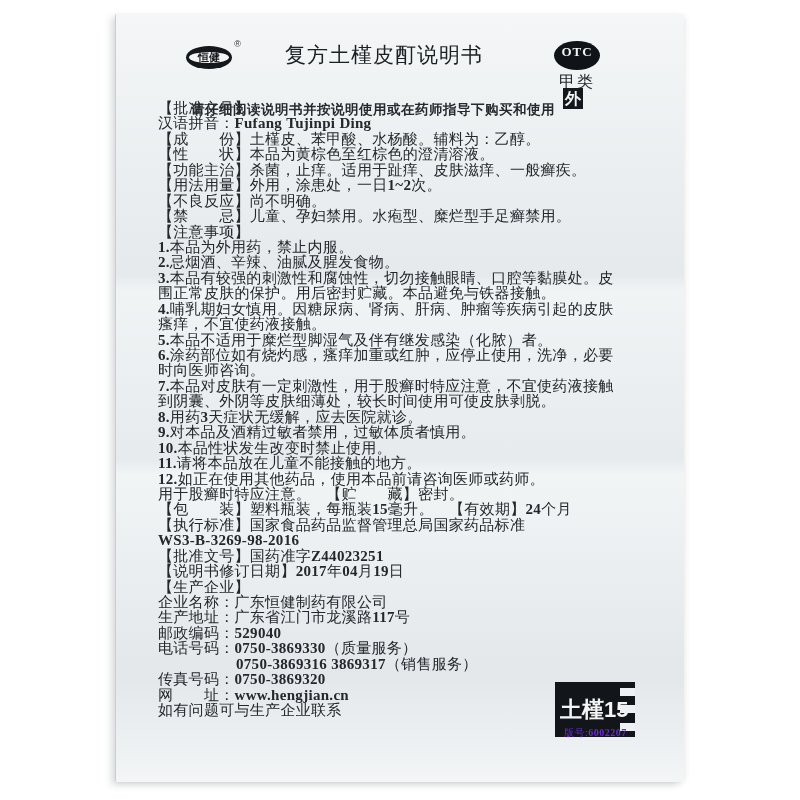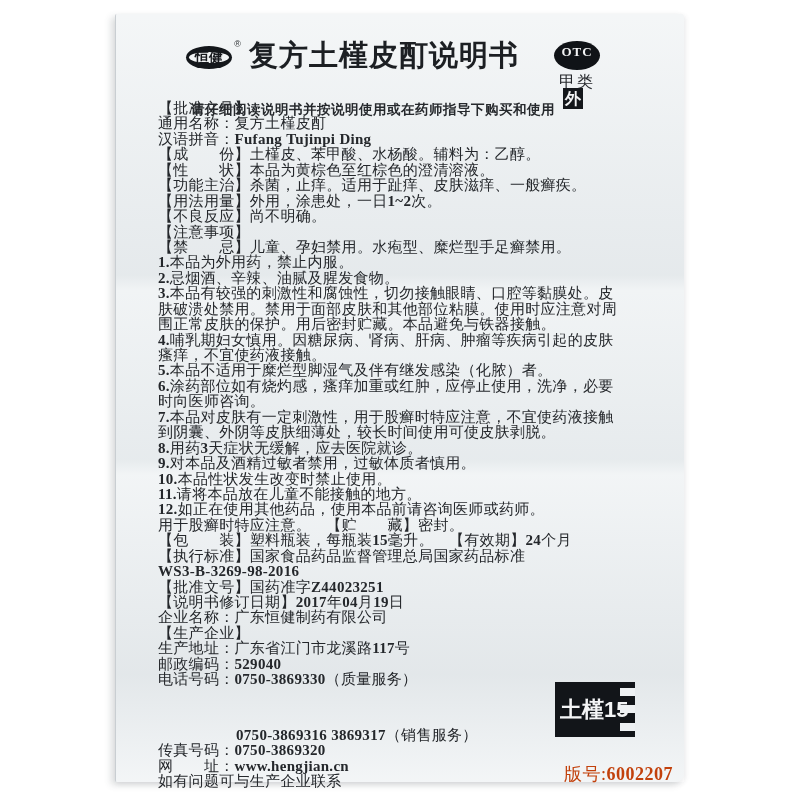--- a/index.html
+++ b/index.html
@@ -12,53 +12,53 @@
          background:linear-gradient(180deg,rgba(255,255,255,.45) 0%,rgba(120,130,140,.05) 34%,
                     rgba(255,255,255,.30) 36%,rgba(120,130,140,.04) 58%,
                     rgba(255,255,255,.35) 60%,rgba(120,130,140,.07) 86%,rgba(255,255,255,.4) 100%);}
   .ink{color:#24272b;}
   
   .logo{position:absolute;left:70px;top:32px;width:46px;height:23px;background:#14171b;
         border-radius:50%;}
   .logo .band{position:absolute;left:3px;right:3px;top:6px;height:11px;background:#f2f4f5;
         border-radius:50%;display:flex;align-items:center;justify-content:center;}
   .logo .band span{font-family:"Liberation Sans","DejaVu Sans",sans-serif;font-weight:bold;
-        font-size:14px;line-height:9px;color:#17191d;letter-spacing:0;}
+        font-size:11px;line-height:9px;color:#17191d;letter-spacing:0;}
   .logo .reg{position:absolute;right:-9px;top:-7px;font-size:9px;color:#2a2d31;
         font-family:"Liberation Sans",sans-serif;}
   .title{position:absolute;left:118px;top:24px;width:300px;text-align:center;
-        font-family:"Liberation Sans","DejaVu Sans",sans-serif;font-weight:bold;
-        font-size:29px;line-height:34px;letter-spacing:1px;color:#1c1f23;white-space:nowrap;}
+        font-family:"Liberation Sans","DejaVu Sans",sans-serif;font-weight:normal;
+        font-size:21px;line-height:34px;letter-spacing:1px;color:#1c1f23;white-space:nowrap;}
   .otc{position:absolute;left:433px;top:27px;width:56px;text-align:center;}
   .otc-oval{width:46px;height:29px;margin:0 auto;background:#101317;border-radius:50%;
         color:#f2f3f4;font-family:"Liberation Serif",serif;font-weight:bold;font-size:13px;
         line-height:21px;letter-spacing:1px;}
   .otc-class{margin-top:2px;font-size:16px;letter-spacing:2px;color:#24272b;}
   .subtitle{position:absolute;left:22px;top:87px;width:470px;text-align:center;
         font-family:"Liberation Sans","DejaVu Sans",sans-serif;font-weight:bold;
         font-size:13.5px;color:#26292d;letter-spacing:.5px;white-space:nowrap;}
   .ext-badge{position:absolute;left:447px;top:74px;width:20px;height:21px;background:#14171b;
         color:#f3f4f5;font-family:"Liberation Sans",sans-serif;font-weight:bold;font-size:16px;
         line-height:21px;text-align:center;}
   
   .body-text{position:absolute;left:42px;top:87px;width:510px;font-size:15px;
         line-height:15.45px;letter-spacing:.3px;color:#24272b;white-space:nowrap;}
   .body-text .ln{height:15.45px;}
-  .body-text .ln.indent{padding-left:78px;margin-top:40px;}
+  .body-text .ln.indent{padding-left:78px;}
   .body-text b{font-family:Liberation Serif, serif;}
   
   .product-badge{position:absolute;left:439px;top:668px;width:80px;height:55px;
         background:#121519;display:flex;align-items:center;}
   .product-badge .pb-text{padding-left:5px;color:#f4f5f6;
         font-family:"Liberation Sans","DejaVu Sans",sans-serif;font-weight:bold;
         font-size:22px;letter-spacing:0;white-space:nowrap;}
   .product-badge .stripes{position:absolute;right:0;top:6px;width:15px;height:43px;
         background:repeating-linear-gradient(180deg,#eef1f3 0 8px,transparent 8px 17.5px);}
-  .version{position:absolute;left:448px;top:748px;font-size:18px;letter-spacing:.5px;
-        color:#c2410c;white-space:nowrap;}
+  .version{position:absolute;left:448px;top:712px;font-size:10px;letter-spacing:.5px;
+        color:#6d28d9;white-space:nowrap;}
 </style>
 </head>
 <body>
 
 <div class="paper">
 
   <div class="logo">
     <div class="band">
       <span>恒健</span>
     </div>
@@ -71,54 +71,52 @@
     <div class="otc-oval">OTC</div>
     <div class="otc-class">甲类</div>
   </div>
 
   <div class="subtitle">请仔细阅读说明书并按说明使用或在药师指导下购买和使用</div>
 
   <div class="ext-badge">外</div>
 
   <div class="body-text">
       <div class="ln">【批准文号】</div>
-      <div class="ln">通用名称：复方土槿皮酊</div>
       <div class="ln">汉语拼音：<b>Fufang</b> <b>Tujinpi</b> <b>Ding</b></div>
       <div class="ln">【成　　份】土槿皮、苯甲酸、水杨酸。辅料为：乙醇。</div>
       <div class="ln">【性　　状】本品为黄棕色至红棕色的澄清溶液。</div>
       <div class="ln">【功能主治】杀菌，止痒。适用于趾痒、皮肤滋痒、一般癣疾。</div>
       <div class="ln">【用法用量】外用，涂患处，一日<b>1~2</b>次。</div>
       <div class="ln">【不良反应】尚不明确。</div>
+      <div class="ln">【禁　　忌】儿童、孕妇禁用。水疱型、糜烂型手足癣禁用。</div>
       <div class="ln">【注意事项】</div>
-      <div class="ln">【禁　　忌】儿童、孕妇禁用。水疱型、糜烂型手足癣禁用。</div>
       <div class="ln"><b>1.</b>本品为外用药，禁止内服。</div>
       <div class="ln"><b>2.</b>忌烟酒、辛辣、油腻及腥发食物。</div>
       <div class="ln"><b>3.</b>本品有较强的刺激性和腐蚀性，切勿接触眼睛、口腔等黏膜处。皮</div>
-      <div class="ln">肤破溃处禁用。禁用于面部皮肤和其他部位粘膜。使用时应注意对周</div>
       <div class="ln">围正常皮肤的保护。用后密封贮藏。本品避免与铁器接触。</div>
       <div class="ln"><b>4.</b>哺乳期妇女慎用。因糖尿病、肾病、肝病、肿瘤等疾病引起的皮肤</div>
       <div class="ln">瘙痒，不宜使药液接触。</div>
       <div class="ln"><b>5.</b>本品不适用于糜烂型脚湿气及伴有继发感染（化脓）者。</div>
       <div class="ln"><b>6.</b>涂药部位如有烧灼感，瘙痒加重或红肿，应停止使用，洗净，必要</div>
       <div class="ln">时向医师咨询。</div>
       <div class="ln"><b>7.</b>本品对皮肤有一定刺激性，用于股癣时特应注意，不宜使药液接触</div>
       <div class="ln">到阴囊、外阴等皮肤细薄处，较长时间使用可使皮肤剥脱。</div>
       <div class="ln"><b>8.</b>用药<b>3</b>天症状无缓解，应去医院就诊。</div>
       <div class="ln"><b>9.</b>对本品及酒精过敏者禁用，过敏体质者慎用。</div>
       <div class="ln"><b>10.</b>本品性状发生改变时禁止使用。</div>
       <div class="ln"><b>11.</b>请将本品放在儿童不能接触的地方。</div>
       <div class="ln"><b>12.</b>如正在使用其他药品，使用本品前请咨询医师或药师。</div>
       <div class="ln">用于股癣时特应注意。　【贮　　藏】密封。</div>
       <div class="ln">【包　　装】塑料瓶装，每瓶装<b>15</b>毫升。　【有效期】<b>24</b>个月</div>
       <div class="ln">【执行标准】国家食品药品监督管理总局国家药品标准</div>
       <div class="ln"><b>WS3-B-3269-98-2016</b></div>
       <div class="ln">【批准文号】国药准字<b>Z44023251</b></div>
       <div class="ln">【说明书修订日期】<b>2017</b>年<b>04</b>月<b>19</b>日</div>
+      <div class="ln">【生产企业】</div>
       <div class="ln">企业名称：广东恒健制药有限公司</div>
-      <div class="ln">【生产企业】</div>
       <div class="ln">生产地址：广东省江门市龙溪路<b>117</b>号</div>
       <div class="ln">邮政编码：<b>529040</b></div>
       <div class="ln">电话号码：<b>0750-3869330</b>（质量服务）</div>
       <div class="ln indent"><b>0750-3869316</b> <b>3869317</b>（销售服务）</div>
       <div class="ln">传真号码：<b>0750-3869320</b></div>
       <div class="ln">网　　址：<b>www.hengjian.cn</b></div>
       <div class="ln">如有问题可与生产企业联系</div>
     </div>
 
   <div class="product-badge">

